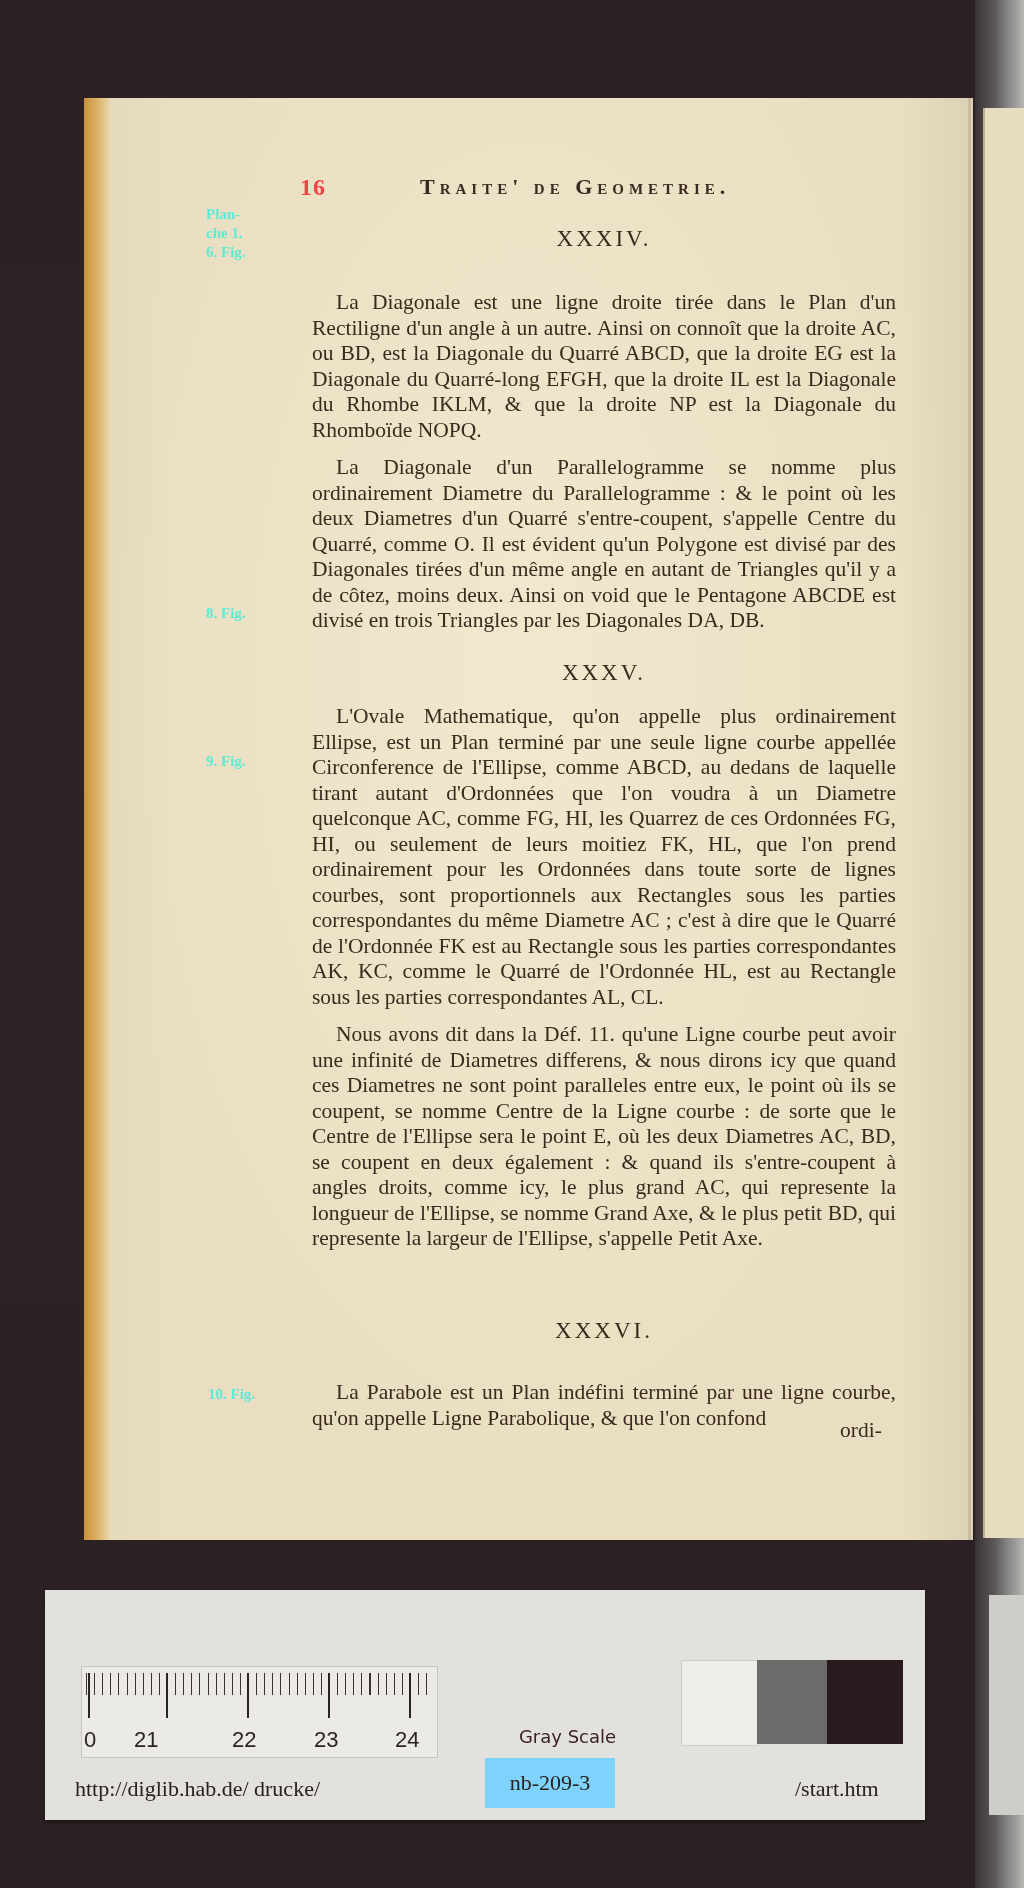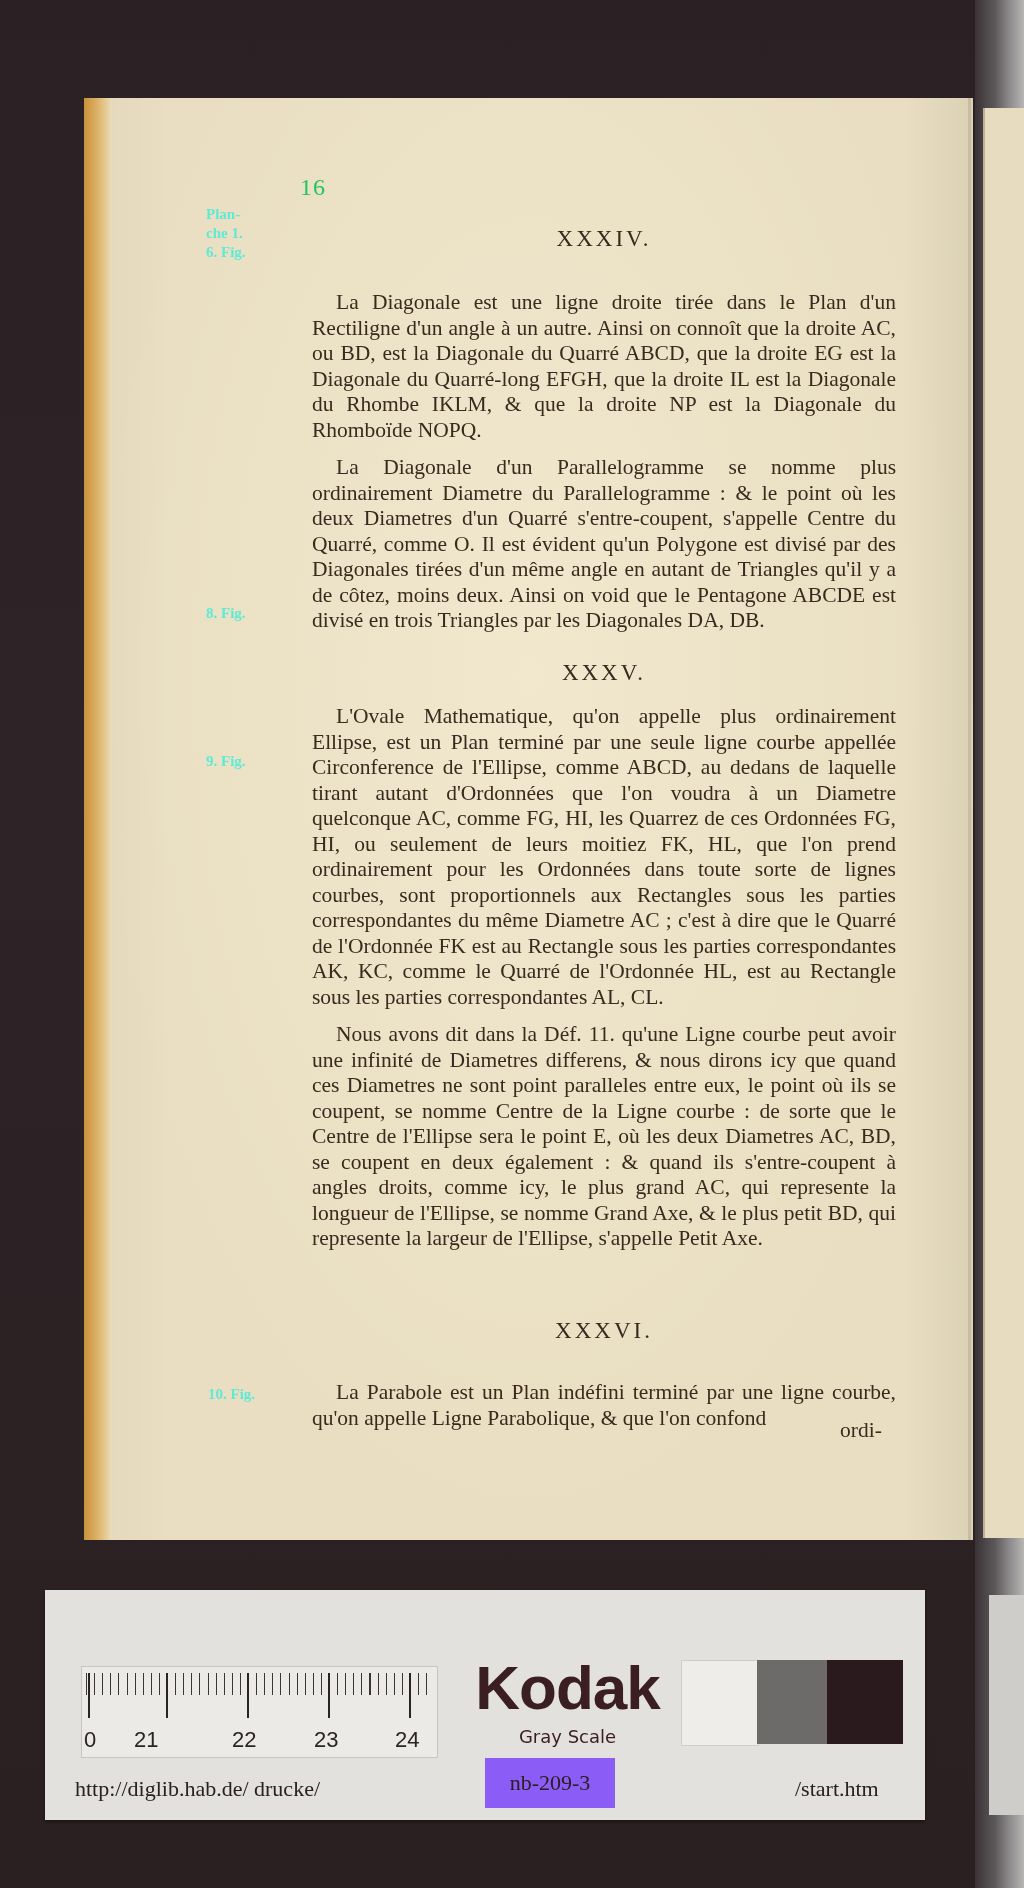--- a/index.html
+++ b/index.html
@@ -37,21 +37,21 @@
   }
   .gutter-line {
     position:absolute; left:968px; top:98px; width:3px; height:1442px;
     background:#c9bca0;
   }
   .running-head {
     position:absolute; left:300px; top:172px; width:620px; height:30px;
     display:flex; align-items:center;
   }
   .page-number {
-    font-weight:normal; font-size:24px; color:#22c55e; width:60px; letter-spacing:1px;
+    font-weight:bold; font-size:24px; color:#ef4444; width:60px; letter-spacing:1px;
   }
   .book-title {
     font-size:22px; color:#3b2a20; letter-spacing:5px; font-weight:bold;
     font-variant:small-caps; margin-left:60px;
   }
   .margin-note {
     position:absolute; font-weight:bold; font-size:15px; color:#5eead4; line-height:19px;
   }
   .text-block {
     position:absolute; left:300px; width:608px; color:#3a2a1e;
@@ -106,39 +106,40 @@
   .swatch { position:absolute; top:70px; height:84px; }
   .sw-white { left:636px; width:76px; background:#eeedea; border:1px solid #cfcdc9; }
   .sw-gray { left:712px; width:70px; background:#6d6a6a; }
   .sw-black { left:782px; width:76px; background:#2a1a1e; }
   .url-left, .url-right, .catalog-id {
     position:absolute; top:186px; font-size:22px; color:#2a2020;
   }
   .url-left { left:30px; }
   .catalog-id {
     left:440px; top:168px; width:130px; height:50px; line-height:50px;
-    text-align:center; background:#8b5cf6;
+    text-align:center; background:#7dd3fc;
   }
   .url-right { left:750px; }
 </style>
 </head>
 <body>
 
 <div class="backdrop"></div>
 <div class="right-strip">
   <div class="upper-page"></div>
   <div class="lower-card"></div>
 </div>
 
 <div class="page"></div>
 <div class="page-edge"></div>
 <div class="gutter-line"></div>
 
 <div class="running-head">
   <span class="page-number">16</span>
+  <span class="book-title">Traite' de Geometrie.</span>
 </div>
 
 <div class="margin-note" style="left:206px; top:205px;">
   <div>Plan-</div>
   <div>che 1.</div>
   <div>6. Fig.</div>
 </div>
 <div class="margin-note" style="left:206px; top:604px;">8. Fig.</div>
 <div class="margin-note" style="left:206px; top:752px;">9. Fig.</div>
 <div class="margin-note" style="left:208px; top:1385px;text-align:center;">10. Fig.</div>
@@ -173,21 +174,20 @@
     <div class="ruler-major" style="left:327px;"></div>
     <div class="ruler-labels">
       <span style="left:2px;">0</span>
       <span style="left:52px;">21</span>
       <span style="left:150px;">22</span>
       <span style="left:232px;">23</span>
       <span style="left:313px;">24</span>
     </div>
   </div>
 
-  <div class="kodak-logo">Kodak</div>
   <div class="gray-scale-label">Gray Scale</div>
 
   <div class="swatch sw-white"></div>
   <div class="swatch sw-gray"></div>
   <div class="swatch sw-black"></div>
 
   <div class="url-left">http://diglib.hab.de/ drucke/</div>
   <div class="catalog-id">nb-209-3</div>
   <div class="url-right">/start.htm</div>
 </div>

